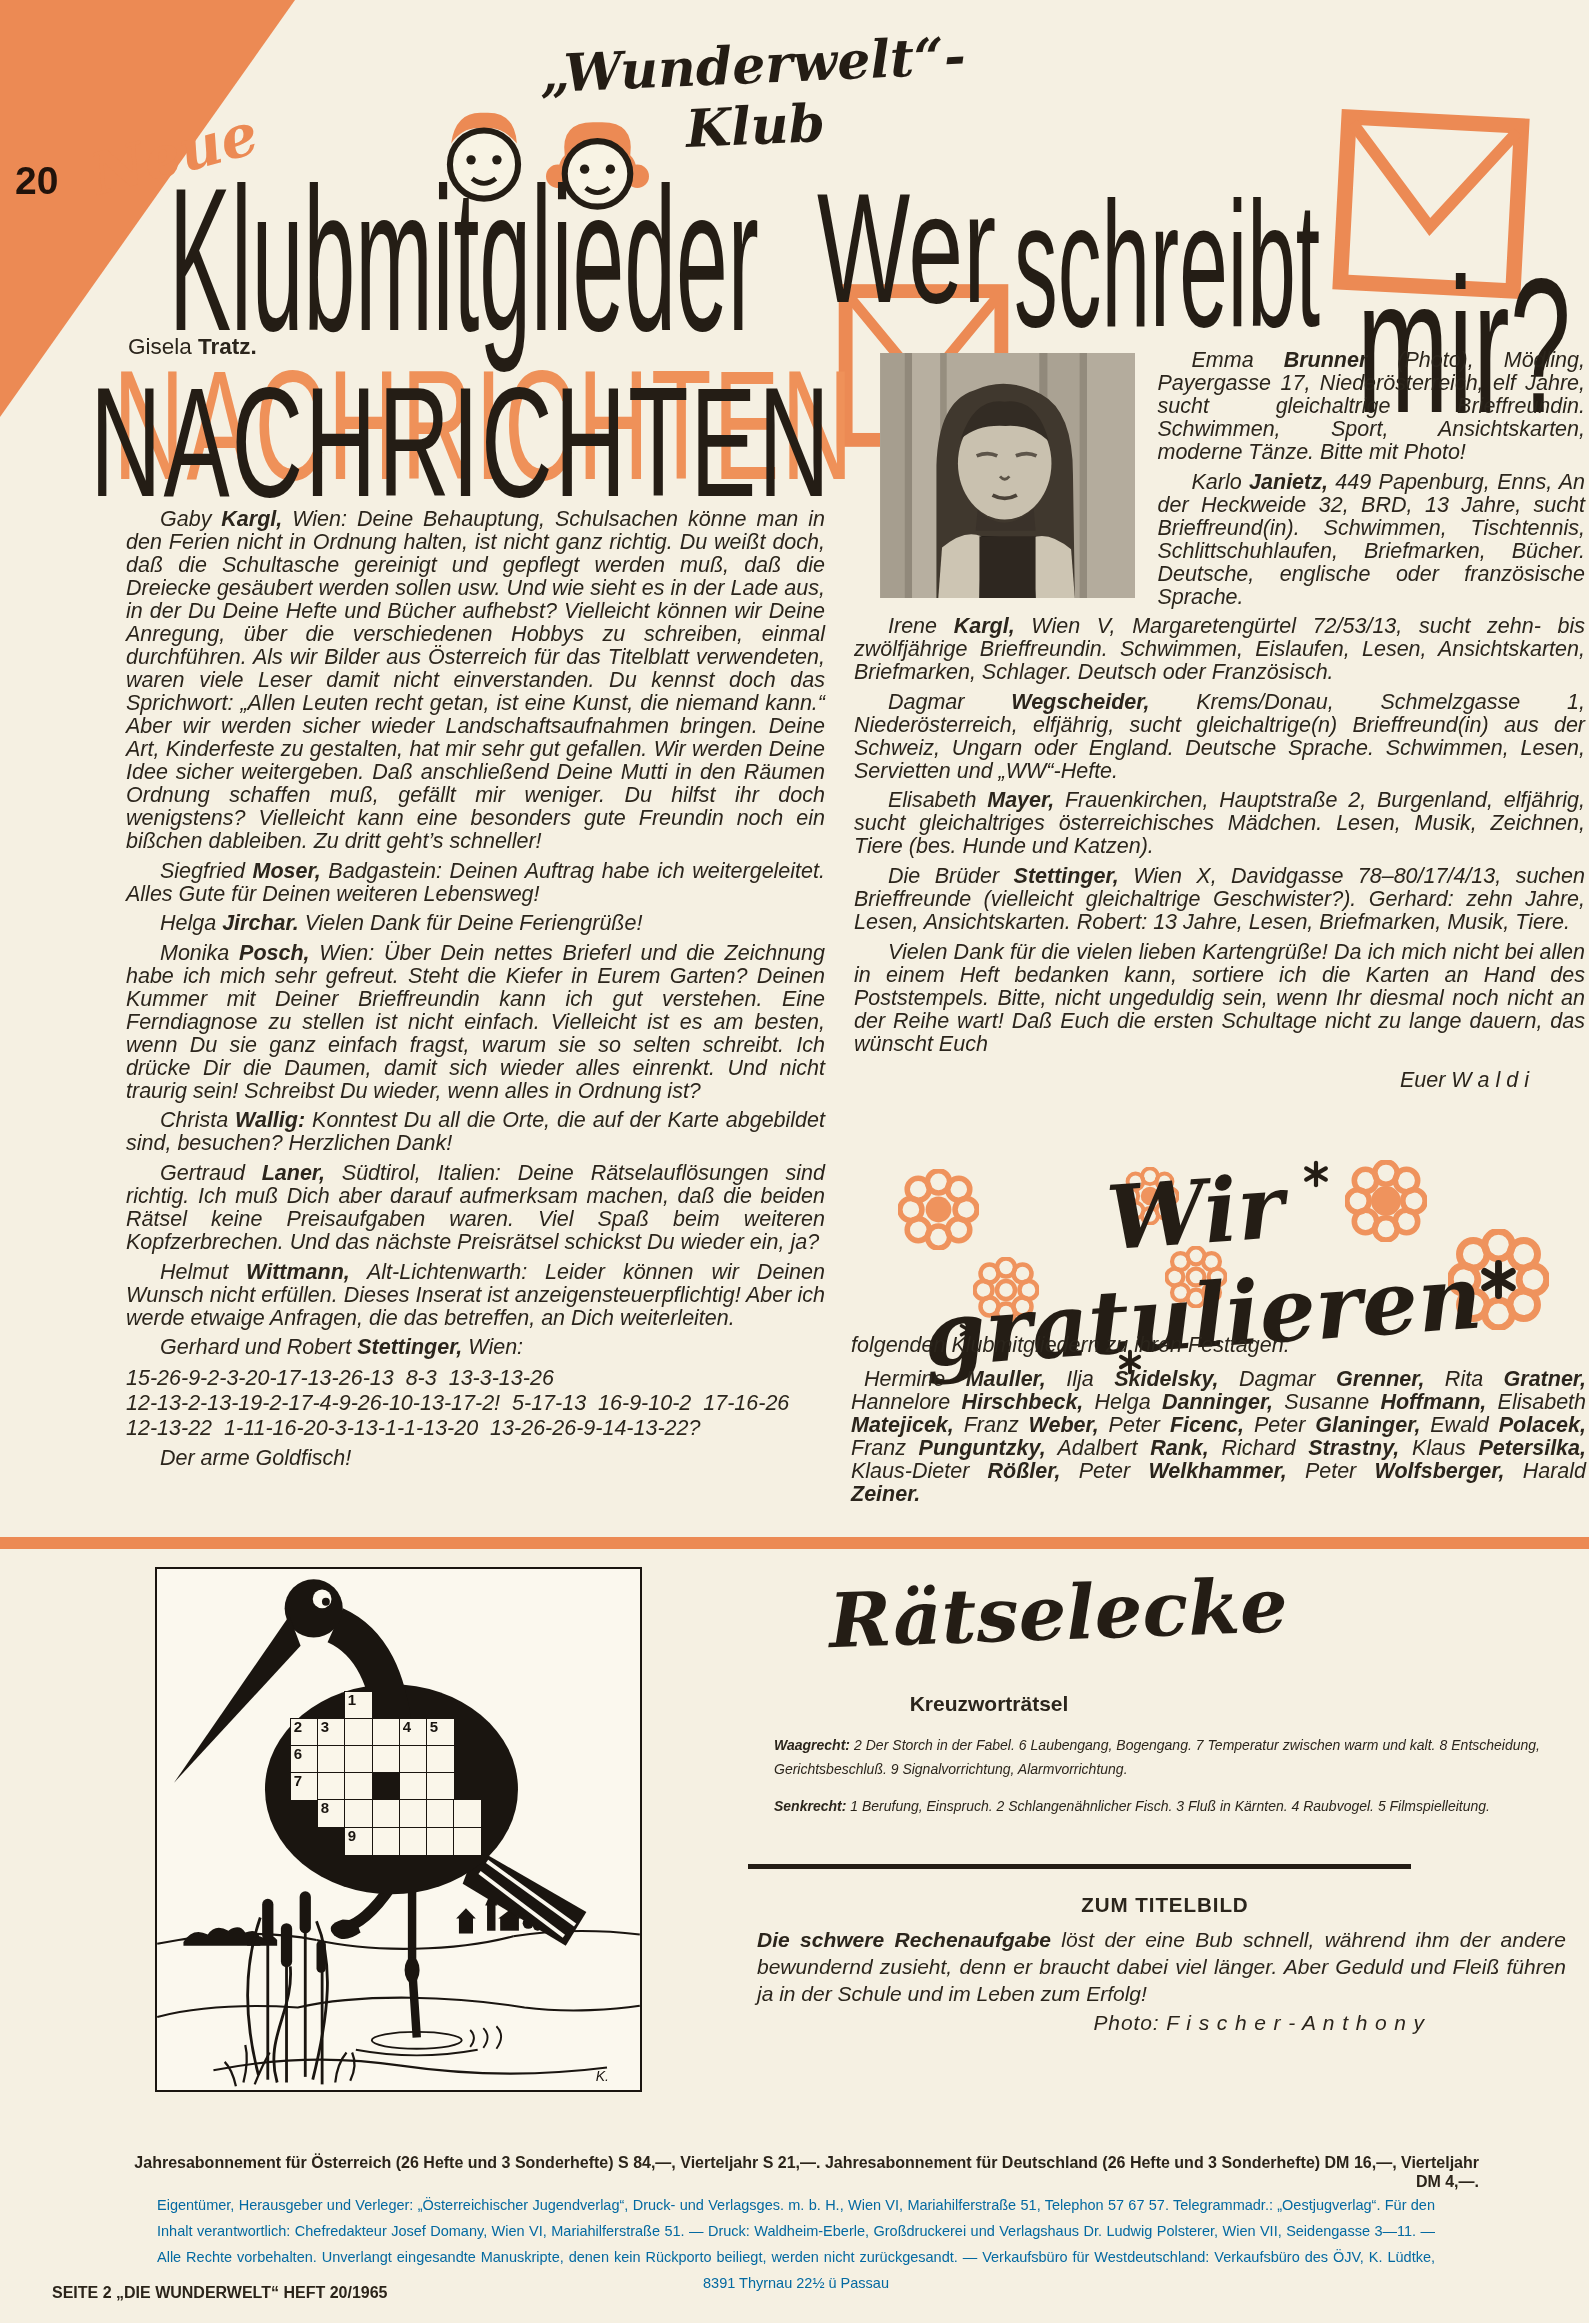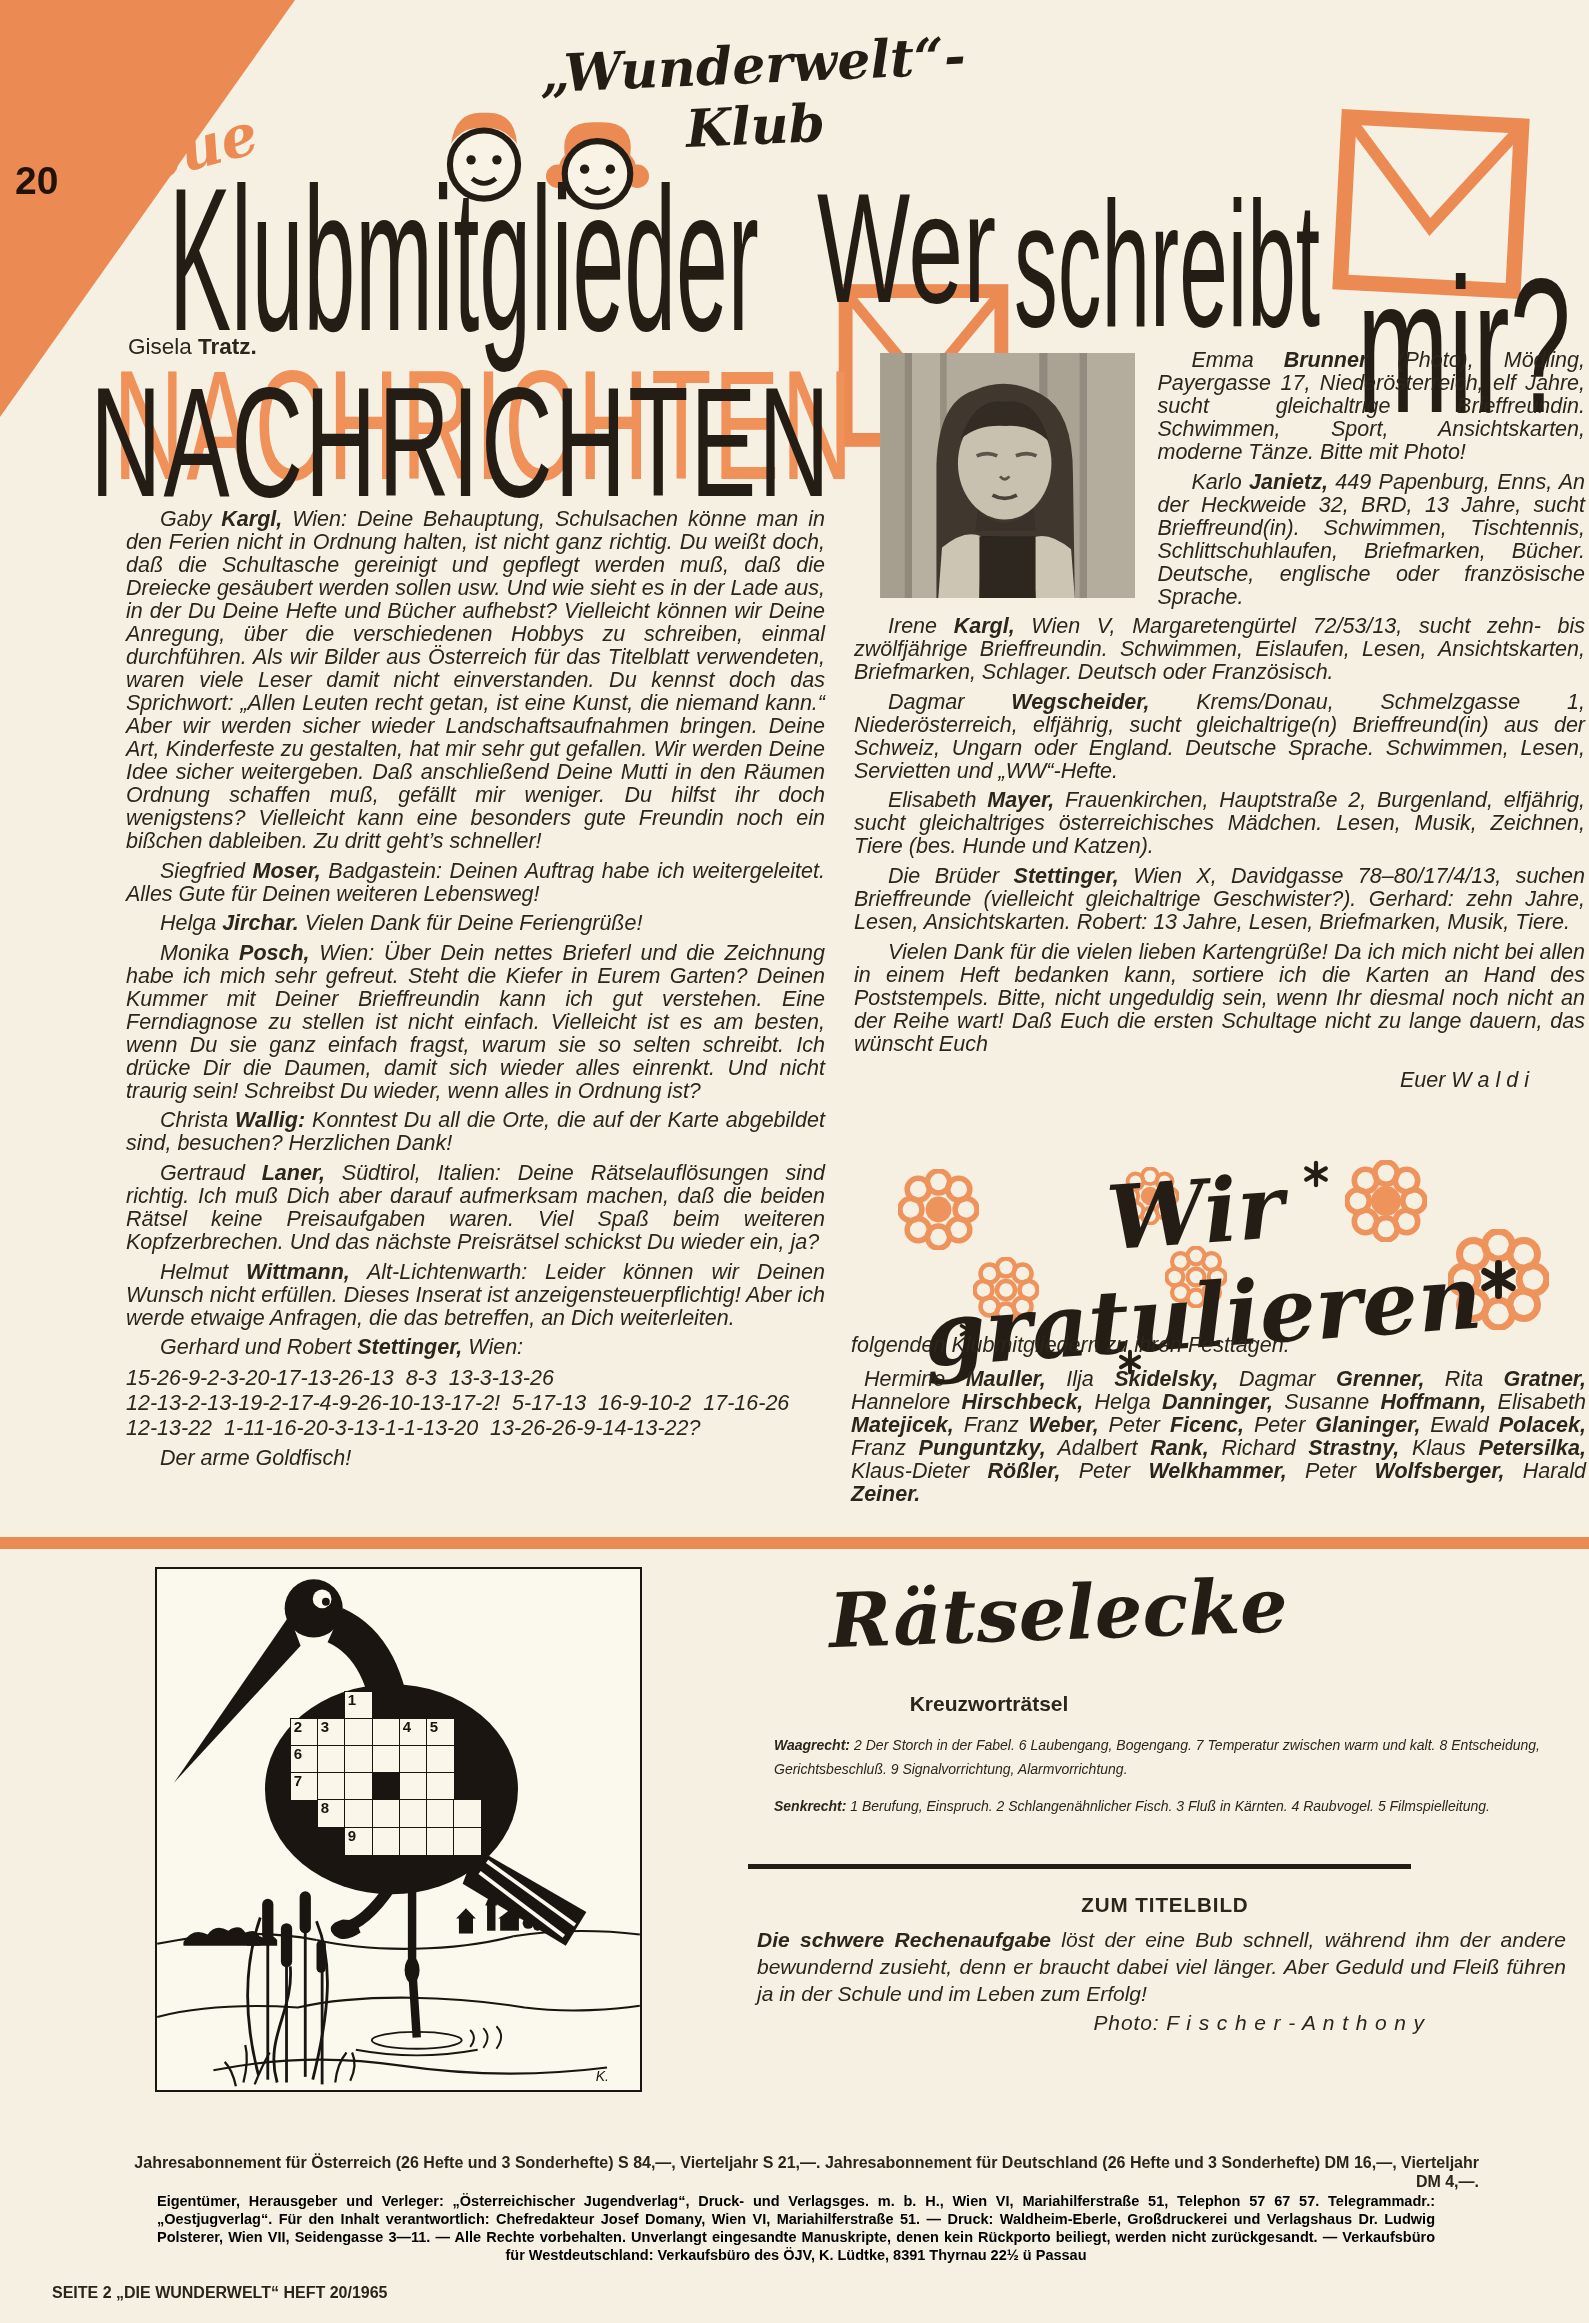--- a/index.html
+++ b/index.html
@@ -59,22 +59,22 @@
   #clues p.bp{text-indent:0;margin-bottom:13px;}
   .rule{position:absolute;left:748px;top:1864px;width:663px;height:4.7px;background:#241d15;}
   .zt-head{position:absolute;left:748px;top:1893px;width:834px;text-align:center;
            font-size:20.6px;font-weight:bold;letter-spacing:0.9px;}
   #zt-para{left:757px;top:1926px;width:809px;font-size:21px;line-height:27px;}
   #zt-para p.bp{text-indent:0;margin:0;}
   .credit{text-align:right;padding-right:141px;margin-top:1.9px;font-size:21px;letter-spacing:0.9px;}
   
   .foot-sub{position:absolute;left:111px;top:2153px;width:1368px;text-align:right;
             font-size:16px;font-weight:bold;line-height:19px;color:#2b241a;}
-  .foot-imprint{position:absolute;left:157px;top:2192px;width:1278px;font-size:14.5px;font-weight:bold;
-                line-height:18px;text-align:justify;text-align-last:center;color:#000000;}
+  .foot-imprint{position:absolute;left:157px;top:2192px;width:1278px;font-size:14.5px;font-weight:normal;
+                line-height:26px;text-align:justify;text-align-last:center;color:#0369a1;}
   .seite{position:absolute;left:52px;top:2284px;font-size:16px;font-weight:bold;color:#2b241a;}
 </style>
 </head>
 <body>
 
 <div class="page">
 
   
   <div class="corner"></div>
   <div class="pagenum">20</div>

